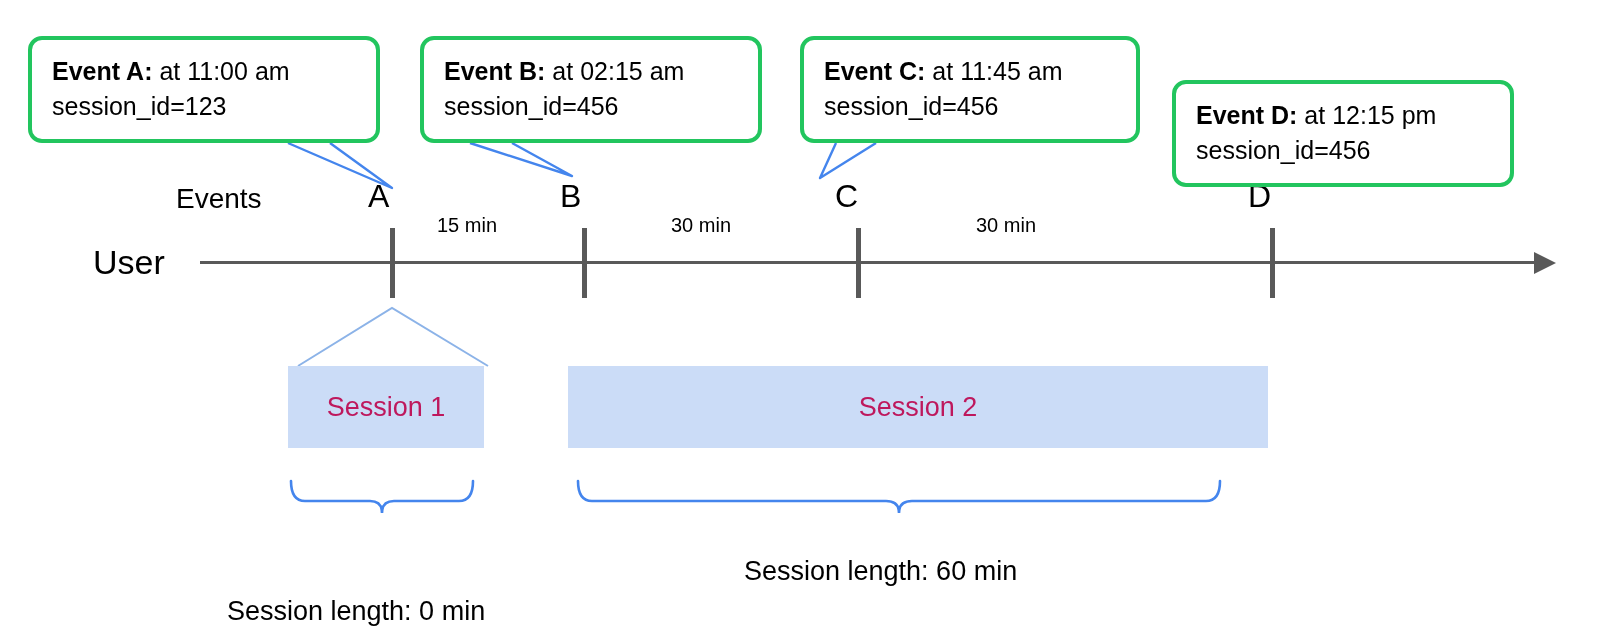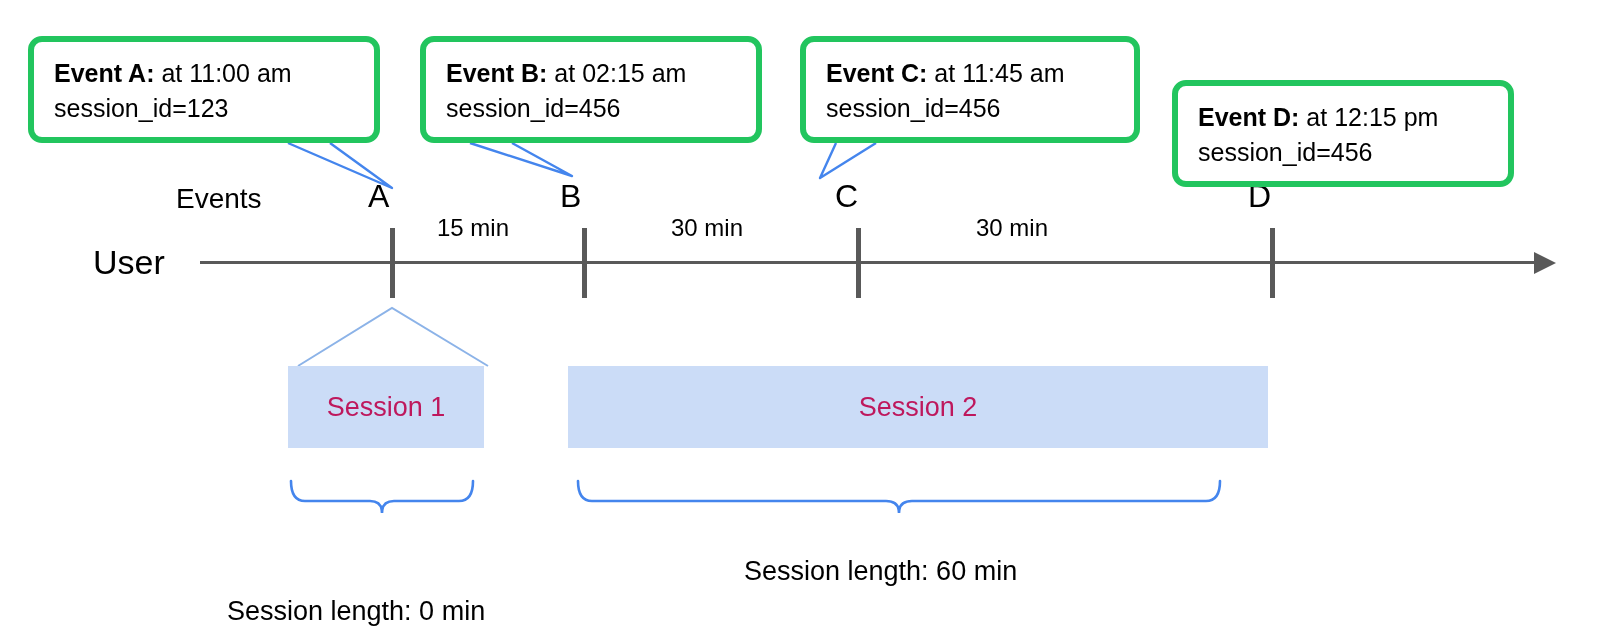--- a/index.html
+++ b/index.html
@@ -16,21 +16,21 @@
     width: 1614px;
     height: 642px;
     background: #ffffff;
     overflow: hidden;
   }
 
   
   .callout {
     position: absolute;
     box-sizing: border-box;
-    border: 6px solid #22c55e;
+    border: 4px solid #22c55e;
     border-radius: 14px;
     background: #ffffff;
     padding: 14px 18px 14px 20px;
     color: #000000;
     font-size: 25px;
     line-height: 1.38;
     white-space: nowrap;
     z-index: 4;
   }
   .callout .lead {
@@ -75,21 +75,21 @@
   
   .lbl {
     position: absolute;
     color: #000000;
     white-space: nowrap;
     z-index: 3;
   }
   .lbl-user   { font-size: 34px; }
   .lbl-events { font-size: 28px; }
   .lbl-letter { font-size: 32px; }
-  .lbl-gap    { font-size: 24px; text-align: center; }
+  .lbl-gap    { font-size: 20px; text-align: center; }
   .lbl-len    { font-size: 27px; }
 
   
   .session-bar {
     position: absolute;
     background: #cbdcf7;
     display: flex;
     align-items: center;
     justify-content: center;
     color: #be185d;

